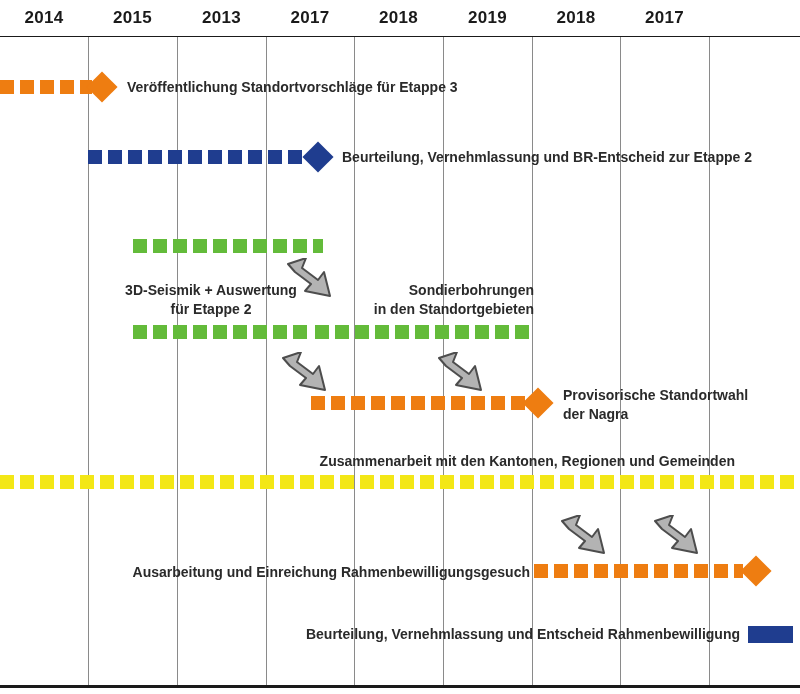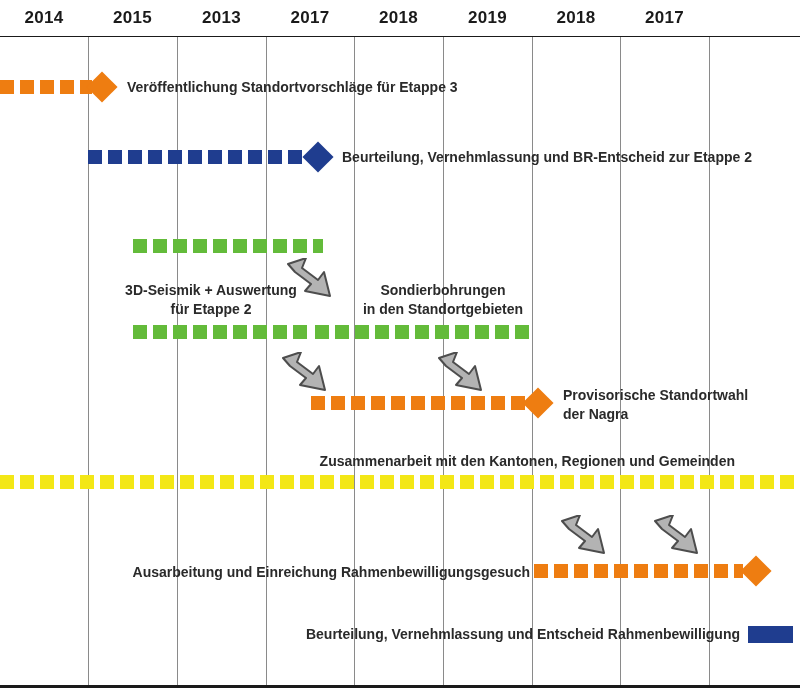--- a/index.html
+++ b/index.html
@@ -192,21 +192,21 @@
       <div class="dash" style="left: 20px; width: 14px; background: rgb(99, 187, 58);"></div>
       <div class="dash" style="left: 40px; width: 14px; background: rgb(99, 187, 58);"></div>
       <div class="dash" style="left: 60px; width: 14px; background: rgb(99, 187, 58);"></div>
       <div class="dash" style="left: 80px; width: 14px; background: rgb(99, 187, 58);"></div>
       <div class="dash" style="left: 100px; width: 14px; background: rgb(99, 187, 58);"></div>
       <div class="dash" style="left: 120px; width: 14px; background: rgb(99, 187, 58);"></div>
       <div class="dash" style="left: 140px; width: 14px; background: rgb(99, 187, 58);"></div>
       <div class="dash" style="left: 160px; width: 14px; background: rgb(99, 187, 58);"></div>
     </div>
 
-  <div class="label center" style="left:352px;top:281px;width:182px;">Sondierbohrungen
+  <div class="label center" style="left:352px;top:281px;width:182px;text-align:right;">Sondierbohrungen
 in den Standortgebieten</div>
   <div class="bar" id="bar-sondierbohrungen" style="left:315px;top:325px;width:216px;">
       <div class="dash" style="left: 0px; width: 14px; background: rgb(99, 187, 58);"></div>
       <div class="dash" style="left: 20px; width: 14px; background: rgb(99, 187, 58);"></div>
       <div class="dash" style="left: 40px; width: 14px; background: rgb(99, 187, 58);"></div>
       <div class="dash" style="left: 60px; width: 14px; background: rgb(99, 187, 58);"></div>
       <div class="dash" style="left: 80px; width: 14px; background: rgb(99, 187, 58);"></div>
       <div class="dash" style="left: 100px; width: 14px; background: rgb(99, 187, 58);"></div>
       <div class="dash" style="left: 120px; width: 14px; background: rgb(99, 187, 58);"></div>
       <div class="dash" style="left: 140px; width: 14px; background: rgb(99, 187, 58);"></div>

